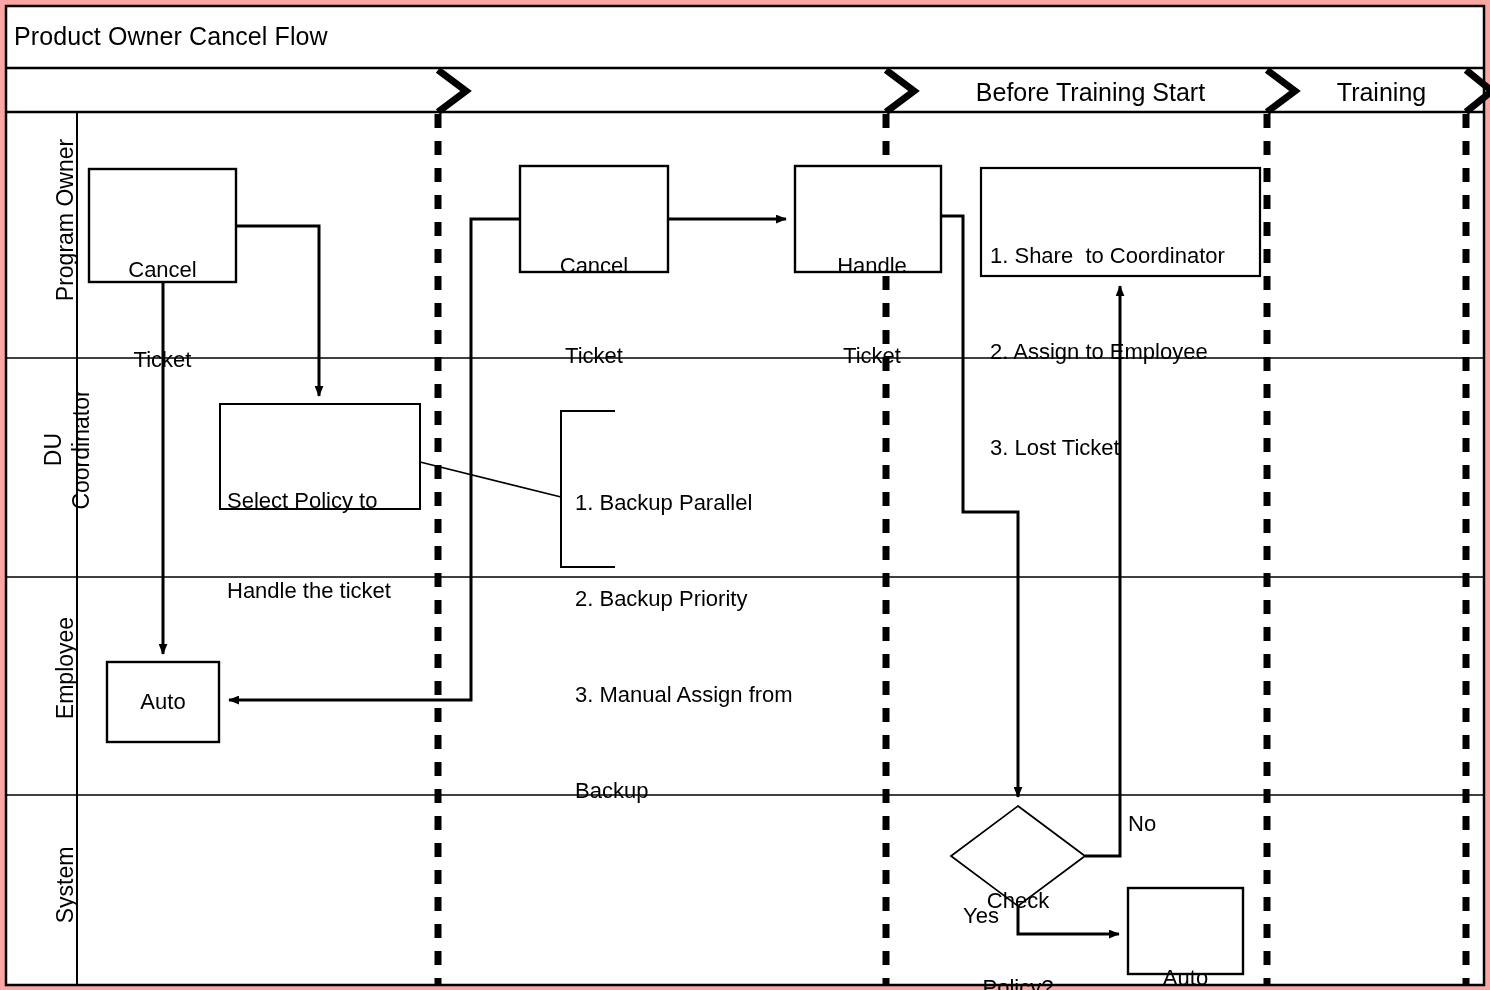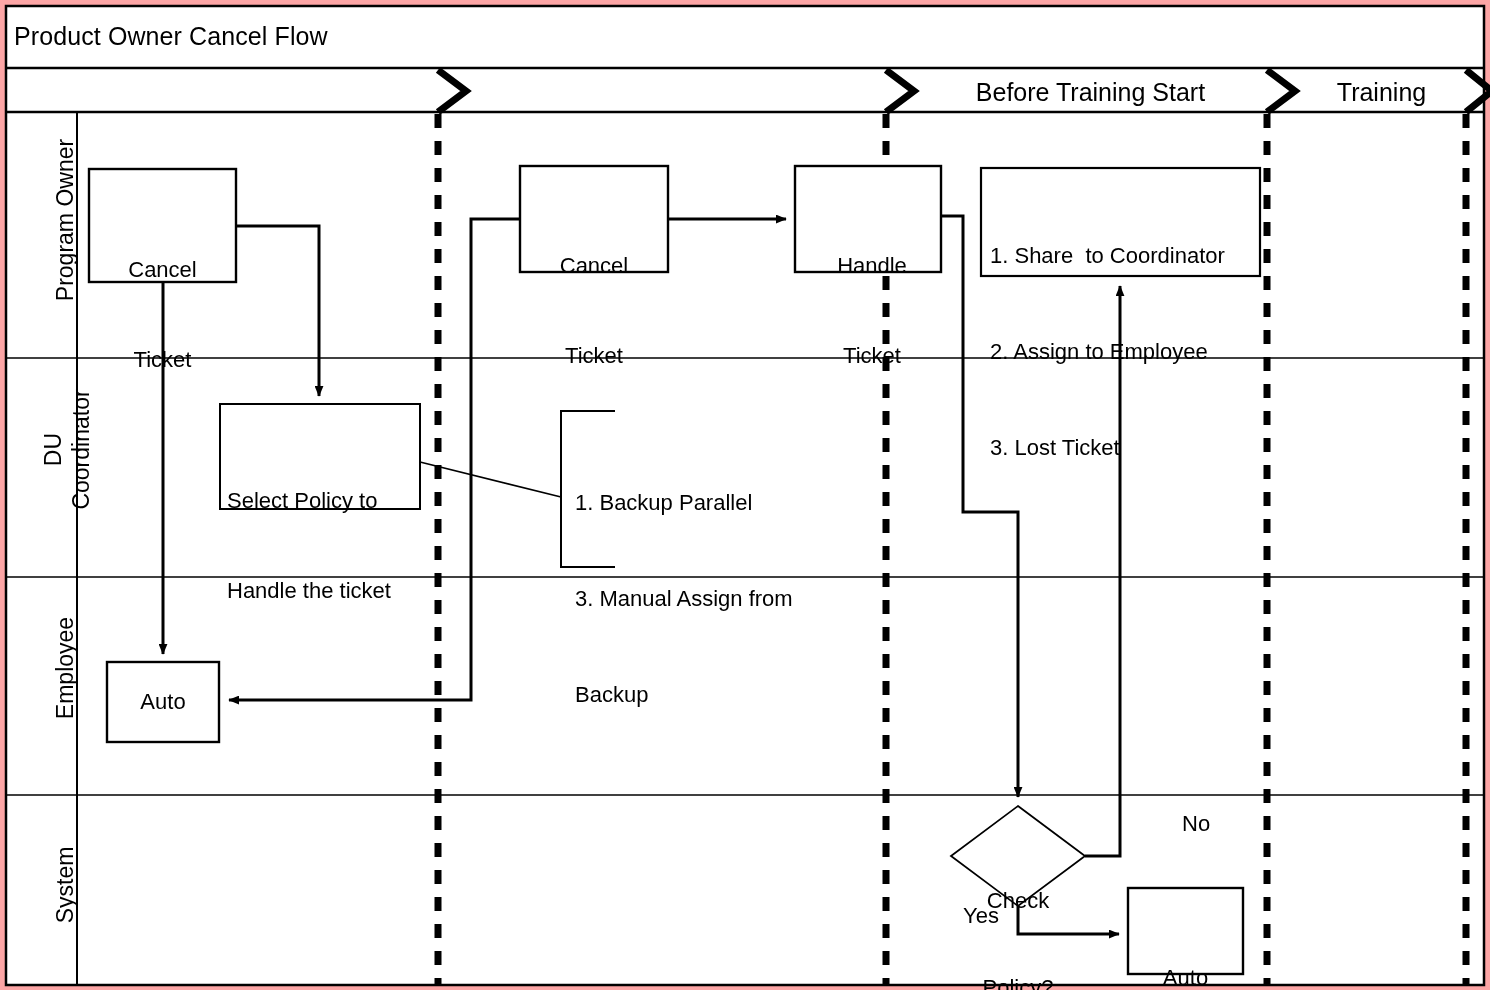--- a/index.html
+++ b/index.html
@@ -144,20 +144,21 @@
   </div>
 
   <div class="txt note-txt" style="left:990px; top:176px; width:270px;">
     <div>1. Share  to Coordinator</div>
     <div>2. Assign to Employee</div>
     <div>3. Lost Ticket</div>
   </div>
 
   <div class="txt note-txt" style="left:575px; top:423px; width:275px;">
     <div>1. Backup Parallel</div>
+    <div>2. Backup Priority</div>
     <div>3. Manual Assign from</div>
     <div>Backup</div>
   </div>
 
-  <div class="txt edge-lbl" style="left:1182px; top:811px;">No</div>
+  <div class="txt edge-lbl" style="left:1128px; top:811px;">No</div>
   <div class="txt edge-lbl" style="left:963px; top:903px;">Yes</div>
 
 </div>
 
 </body></html>

